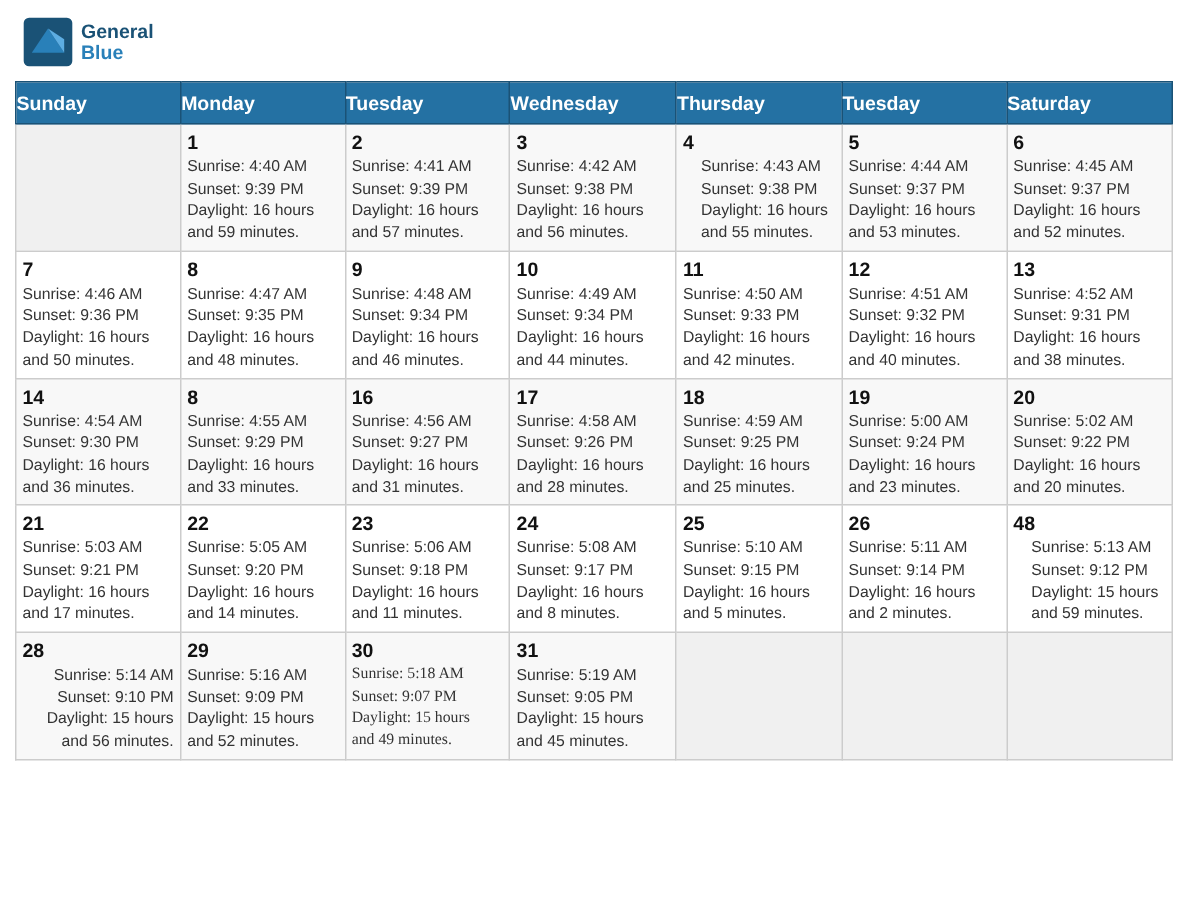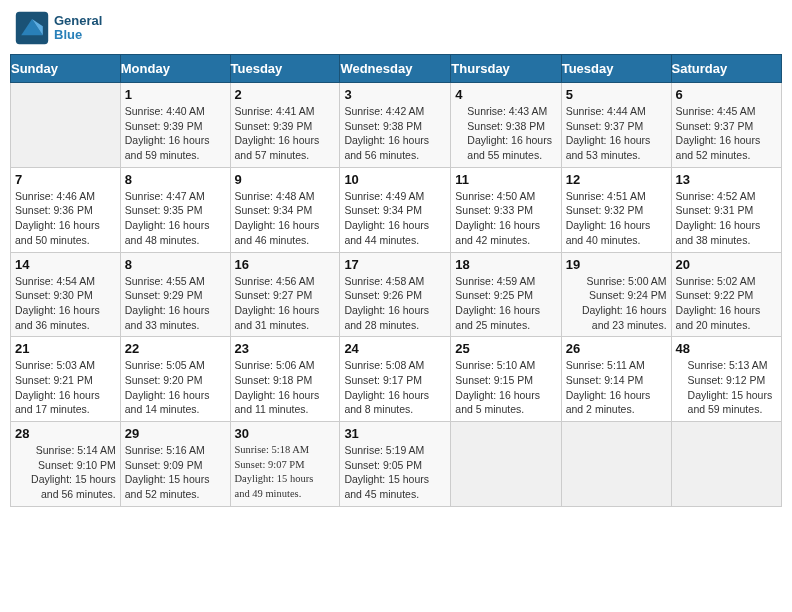--- a/index.html
+++ b/index.html
@@ -250,21 +250,21 @@
         </td>
         <td>
           <div class="day-number">18</div>
           <div class="day-info" style="white-space: pre-line;">Sunrise: 4:59 AM
 Sunset: 9:25 PM
 Daylight: 16 hours
 and 25 minutes.</div>
         </td>
         <td>
           <div class="day-number">19</div>
-          <div class="day-info" style="white-space: pre-line; text-align: right;">Sunrise: 5:00 AM
+          <div class="day-info" style="white-space: pre-line;">Sunrise: 5:00 AM
 Sunset: 9:24 PM
 Daylight: 16 hours
 and 23 minutes.</div>
         </td>
         <td>
           <div class="day-number">20</div>
           <div class="day-info" style="white-space: pre-line;">Sunrise: 5:02 AM
 Sunset: 9:22 PM
 Daylight: 16 hours
 and 20 minutes.</div>

